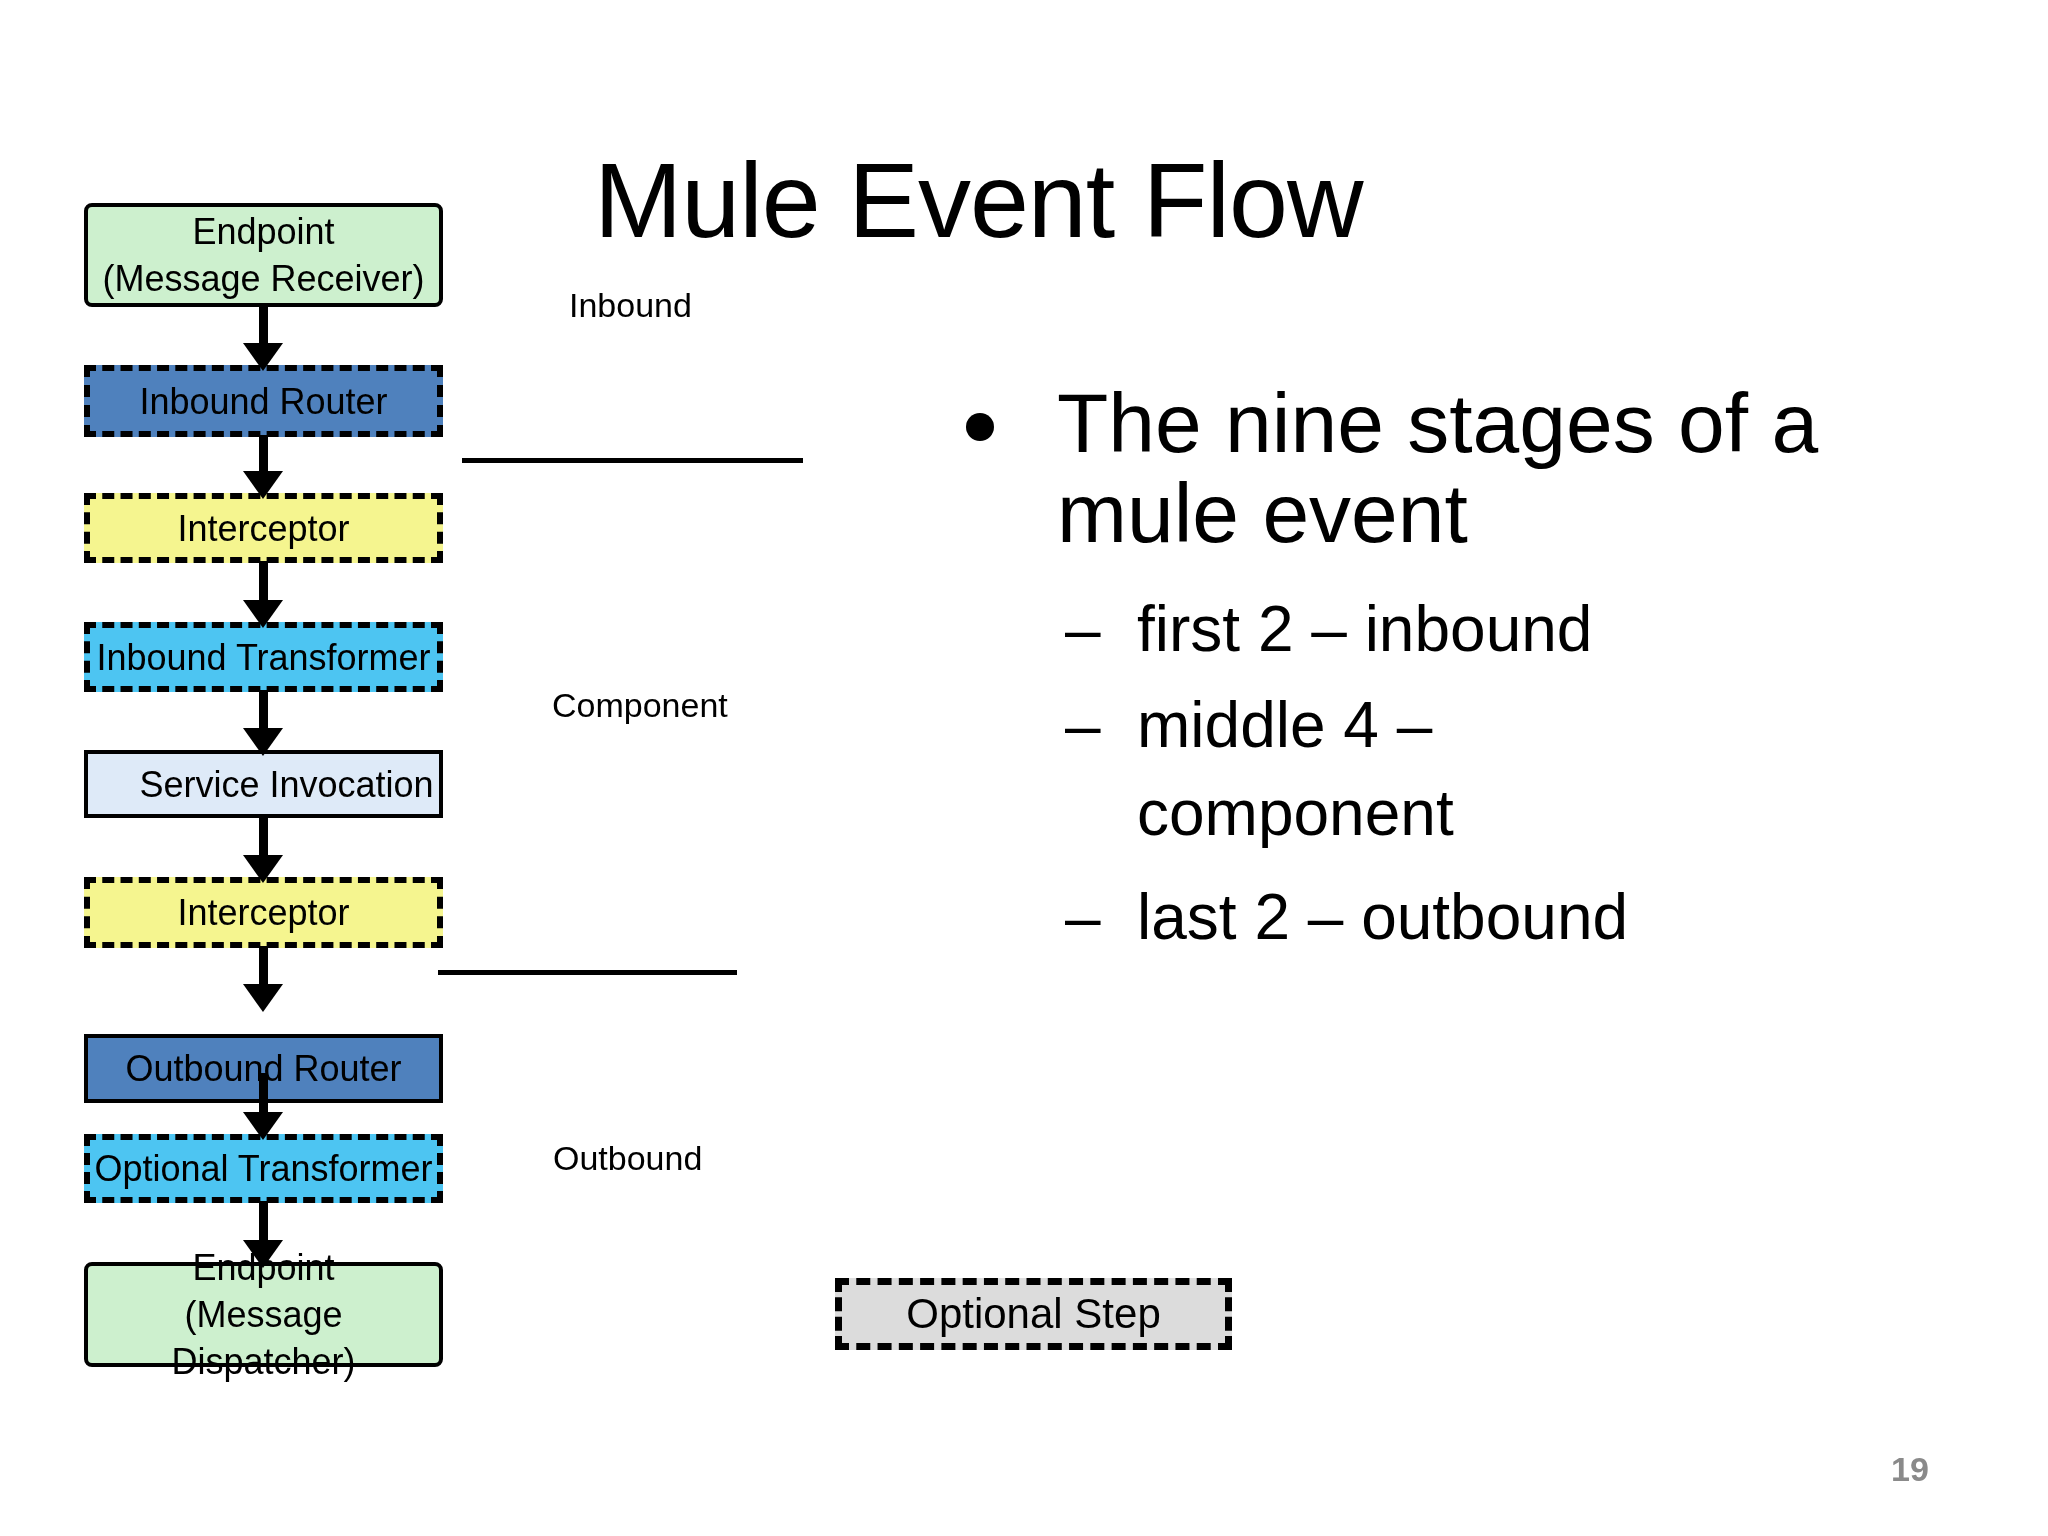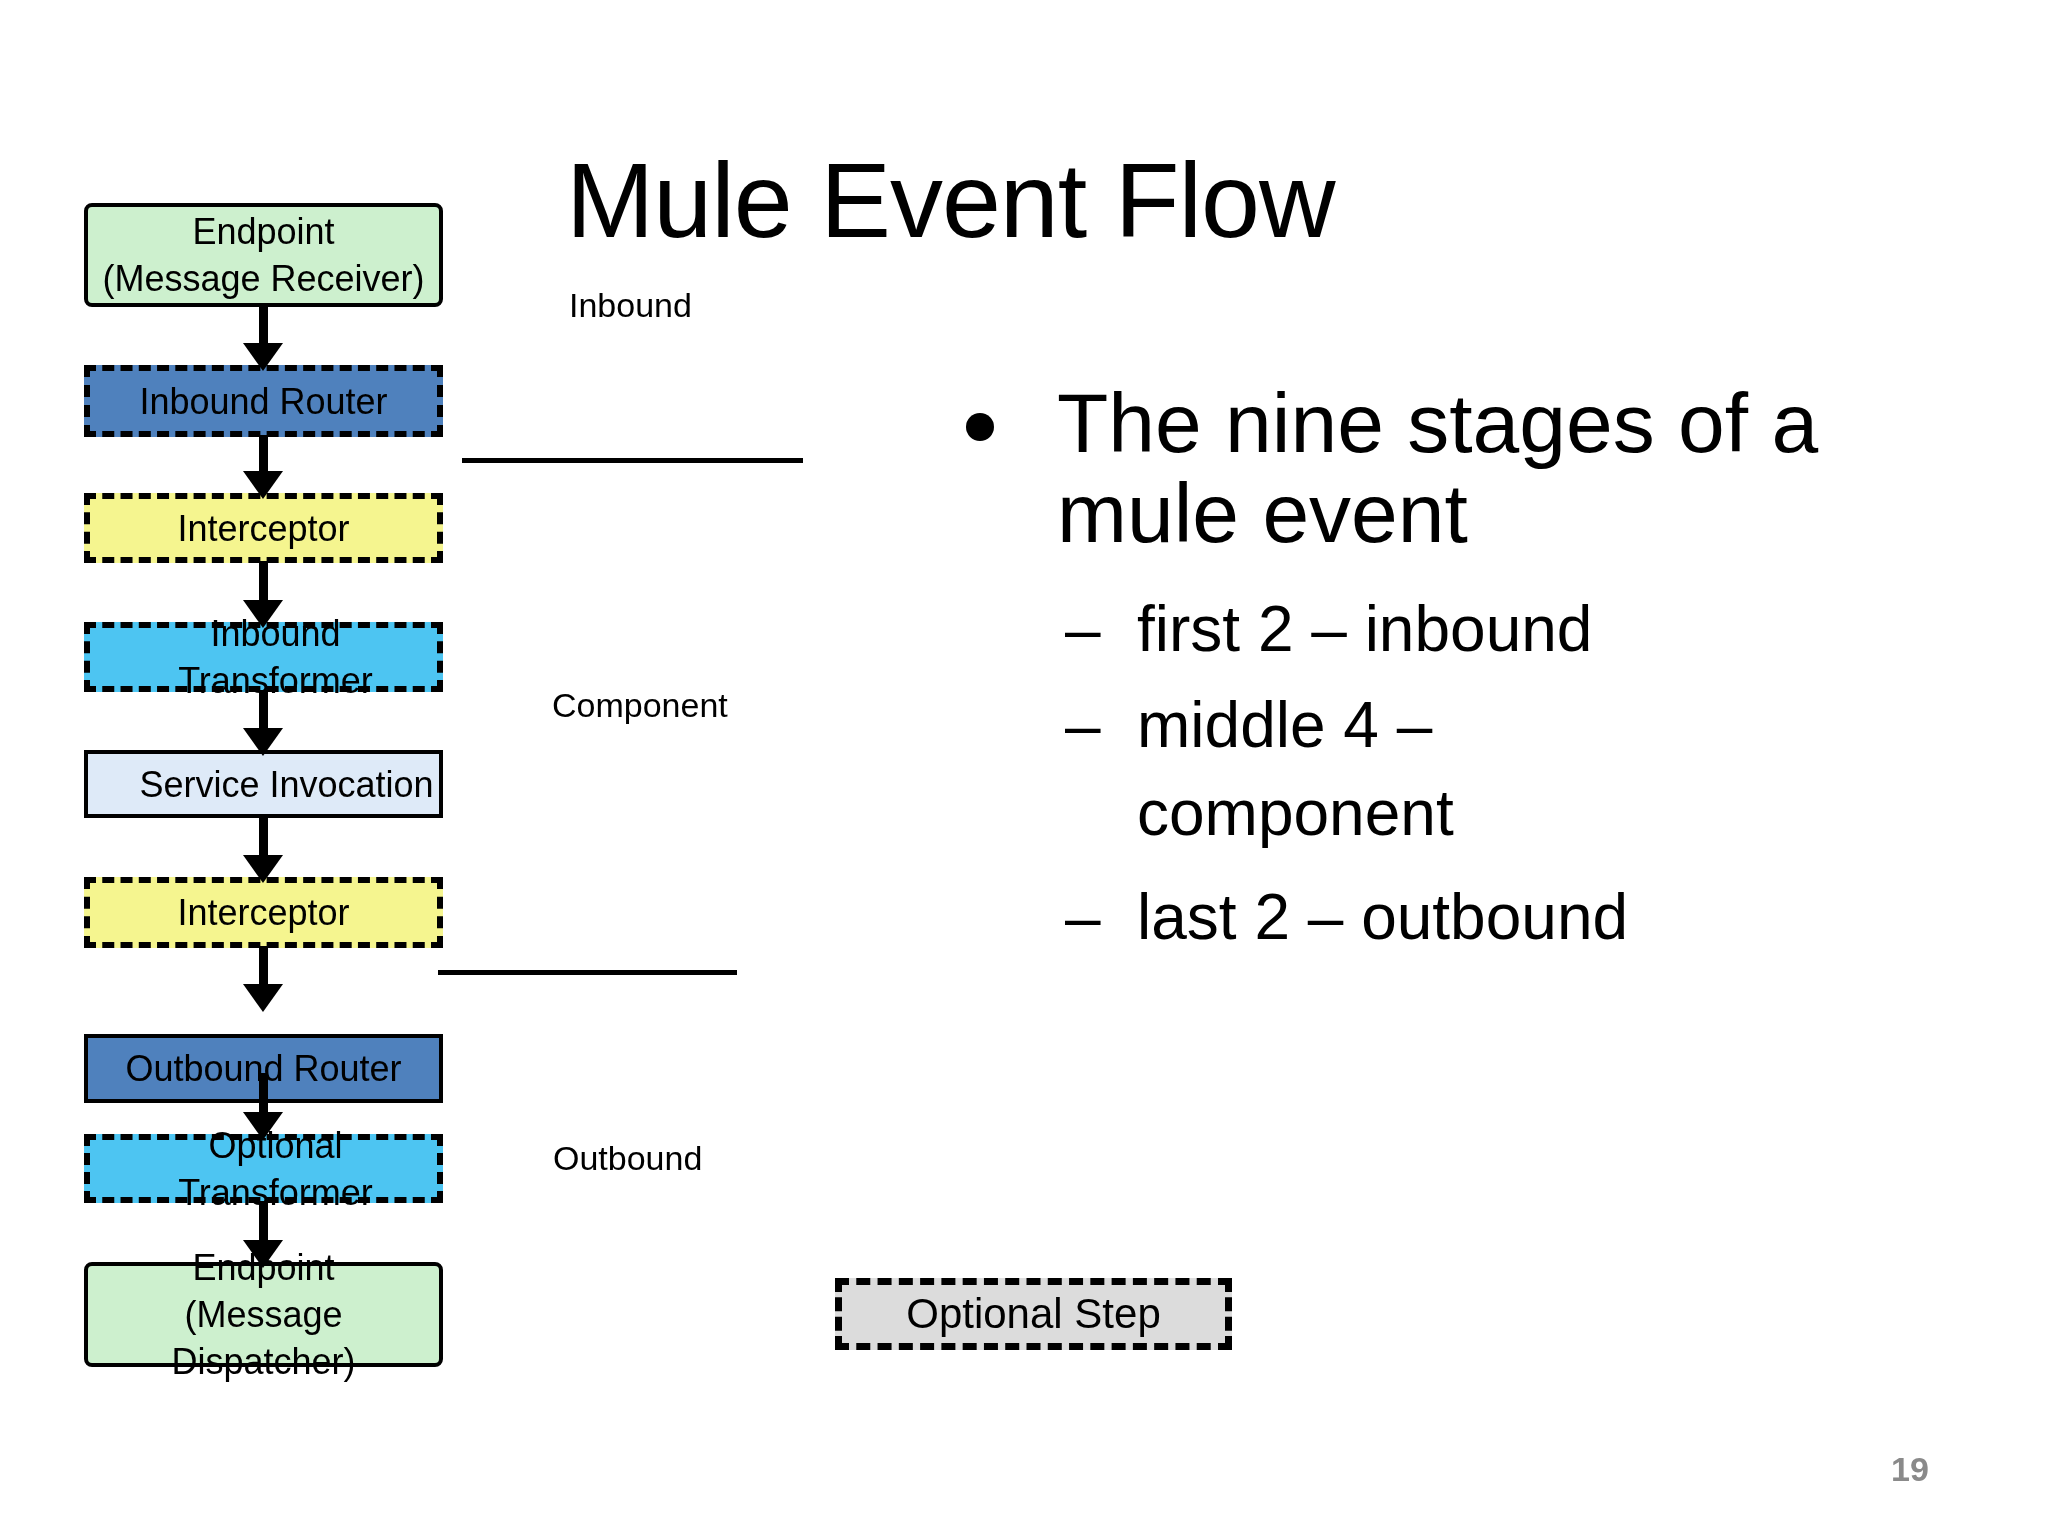--- a/index.html
+++ b/index.html
@@ -6,38 +6,38 @@
   .slide{
     position:relative;
     width:2048px;height:1536px;
     background:#ffffff;
     overflow:hidden;
     font-family:"Liberation Sans","DejaVu Sans",sans-serif;
     color:#000;
   }
   
   .title{
-    position:absolute;left:566px;top:142px;
+    position:absolute;left:594px;top:142px;
     font-size:106px;line-height:1.1;font-weight:400;
     letter-spacing:-1px;white-space:nowrap;
   }
   
   .node{
     position:absolute;left:84px;width:359px;
     box-sizing:border-box;
     display:flex;align-items:center;justify-content:center;
     text-align:center;font-size:36px;line-height:47px;
     white-space:pre-line;
   }
   .node.solid{border:4px solid #000;}
   .node.dashed{border:6px dashed #000;}
   .fill-green{background:var(--endpoint-green);border-radius:8px;}
   .fill-blue{background:var(--router-blue);}
   .fill-yellow{background:var(--interceptor-yellow);}
-  .fill-cyan{background:var(--transformer-cyan);padding-left:24px;}
+  .fill-cyan{background:var(--transformer-cyan);}
   .fill-lightblue{background:var(--service-light-blue);padding-left:46px;}
   .n0{top:203px;height:104px;}
   .n1{top:365px;height:72px;}
   .n2{top:493px;height:70px;}
   .n3{top:622px;height:70px;}
   .n4{top:750px;height:68px;}
   .n5{top:877px;height:71px;}
   .n6{top:1034px;height:69px;}
   .n7{top:1134px;height:69px;}
   .n8{top:1262px;height:105px;}

